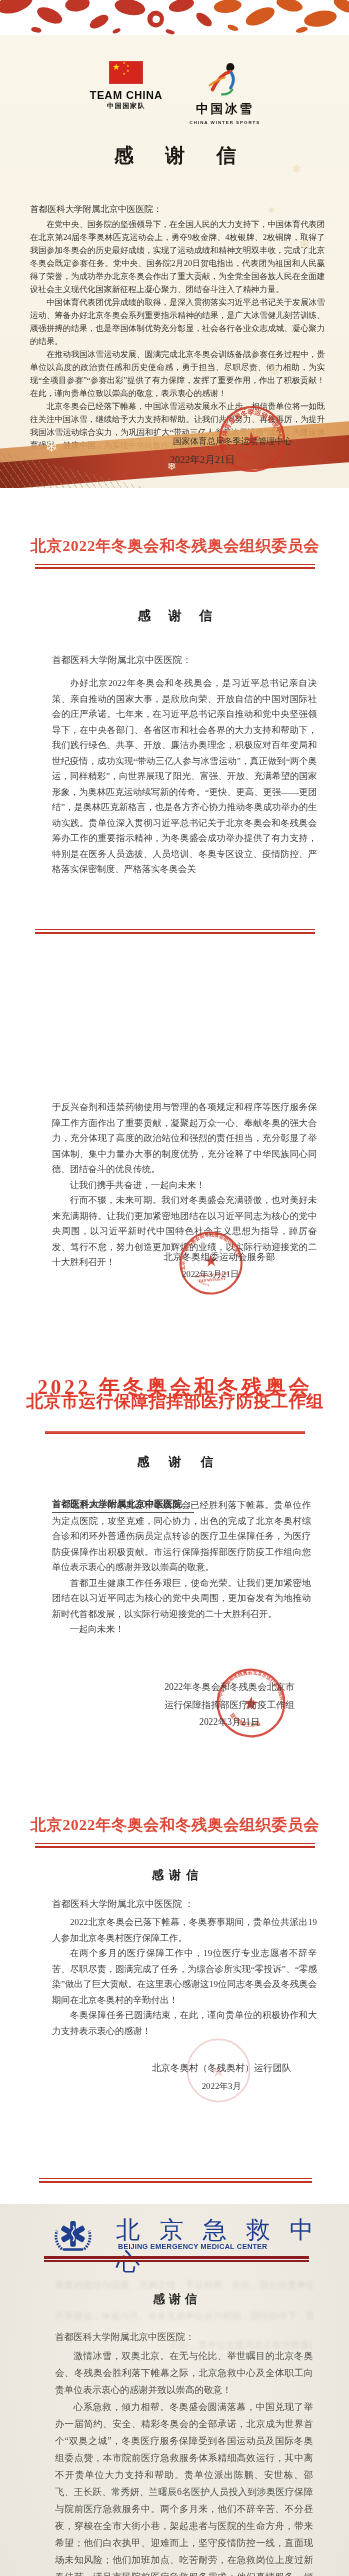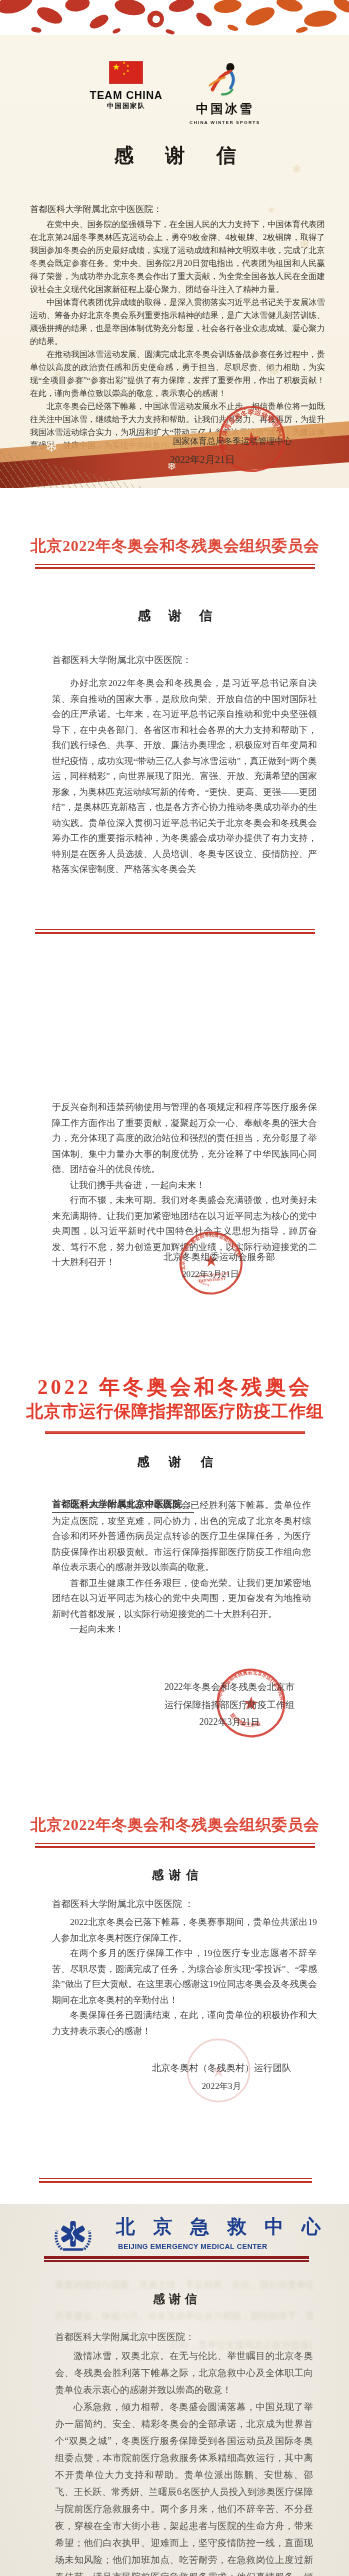--- a/index.html
+++ b/index.html
@@ -43,21 +43,21 @@
   .dbl-line{height:2.1px;border-top:1.5px solid #c23326;border-bottom:2.6px solid #c23326;}
   .gtitle{font-weight:bold;color:#222;}
   .body-std p{font-size:9px;line-height:15.5px;text-indent:2em;text-align:justify;color:#3a3a3a;}
   .body-std p.cont{text-indent:0;margin-top:36px;}
   
   .doc3-h{font-weight:bold;color:#e23b2b;}
   .doc3-line{height:2.6px;background:linear-gradient(#e8685a,#c52f22);}
   
   .photo1{top:2204px;left:0;width:350px;height:452px;
      background:radial-gradient(ellipse at 50% 35%, #f2eee6 0%, #ede9e0 55%, #e8e3d9 100%);}
-  .emc-cn{font-weight:bold;color:#1d3f8e;font-size:19px;letter-spacing:6.7px;}
+  .emc-cn{font-weight:normal;color:#1d3f8e;font-size:24px;letter-spacing:6.7px;}
   .emc-en{font-weight:bold;color:#1d3f8e;font-size:7.2px;letter-spacing:0.2px;}
   .emc-line{background:linear-gradient(#8e1d20 0 2.6px,#f2efe8 2.6px 3.6px,#8e1d20 3.6px 6.2px);height:6.2px;}
   .photo-body p{font-size:9.3px;text-align:justify;text-indent:2em;color:#4e4c47;}
   .photo1 .photo-body p{line-height:17px;}
   .bleed{opacity:.14;filter:blur(0.8px);color:#6b5f4d;font-size:9.3px;white-space:nowrap;overflow:hidden;}
   .seal{opacity:.88;}
 </style>
 </head>
 <body>
 
@@ -185,21 +185,21 @@
       <text x="80" y="112" text-anchor="middle" font-size="9.5" fill="#cd3827" font-weight="bold">GAMES SERVICES</text>
       <text x="80" y="124" text-anchor="middle" font-size="9.5" fill="#cd3827" font-weight="bold">DEPARTMENT</text>
       <text font-size="7" fill="#cd3827"><textPath href="#s2b">1100000278</textPath></text>
     </svg>
     <div class="abs" style="top:187px;left:146px;width:129px;text-align:right;font-size:9.3px;color:#3a3a3a;z-index:2;">北京冬奥组委运动会服务部</div>
     <div class="abs" style="top:205px;left:146px;width:129px;text-align:center;font-size:8.8px;color:#3a3a3a;z-index:2;">2022年3月21日</div>
   </div>
 
   <div class="abs" style="top:1370px;left:0;width:350px;height:381px;">
     <div class="abs center doc3-h" style="top:3.1px;font-size:20.6px;letter-spacing:3.1px;">2022 年冬奥会和冬残奥会</div>
-    <div class="abs center doc3-h" style="top:30px;font-size:17px;letter-spacing:0.5px;">北京市运行保障指挥部医疗防疫工作组</div>
+    <div class="abs center doc3-h" style="top:20px;font-size:17px;letter-spacing:0.5px;">北京市运行保障指挥部医疗防疫工作组</div>
     <div class="abs doc3-line" style="top:61px;left:45px;width:260px;"></div>
     <div class="abs center gtitle" style="top:84px;font-size:12.4px;letter-spacing:8.2px;padding-left:8.2px;">感 谢 信</div>
     <div class="abs" style="top:128px;left:52px;font-size:9.3px;font-weight:bold;color:#333;border-bottom:0.8px solid #555;padding-bottom:1px;">首都医科大学附属北京中医医院 ：</div>
     <div class="abs body-std" style="top:128px;left:52px;width:259px;">
       <p>北京2022年冬奥会和冬残奥会已经胜利落下帷幕。贵单位作为定点医院，攻坚克难，同心协力，出色的完成了北京冬奥村综合诊和闭环外普通伤病员定点转诊的医疗卫生保障任务，为医疗防疫保障作出积极贡献。市运行保障指挥部医疗防疫工作组向您单位表示衷心的感谢并致以崇高的敬意。</p>
       <p>首都卫生健康工作任务艰巨，使命光荣。让我们更加紧密地团结在以习近平同志为核心的党中央周围，更加奋发有为地推动新时代首都发展，以实际行动迎接党的二十大胜利召开。</p>
       <p>一起向未来！</p>
     </div>
     <svg class="abs seal" style="left:215px;top:297px;transform:rotate(4deg);" width="72" height="72" viewBox="0 0 160 160" xmlns="http://www.w3.org/2000/svg">
       <defs>

